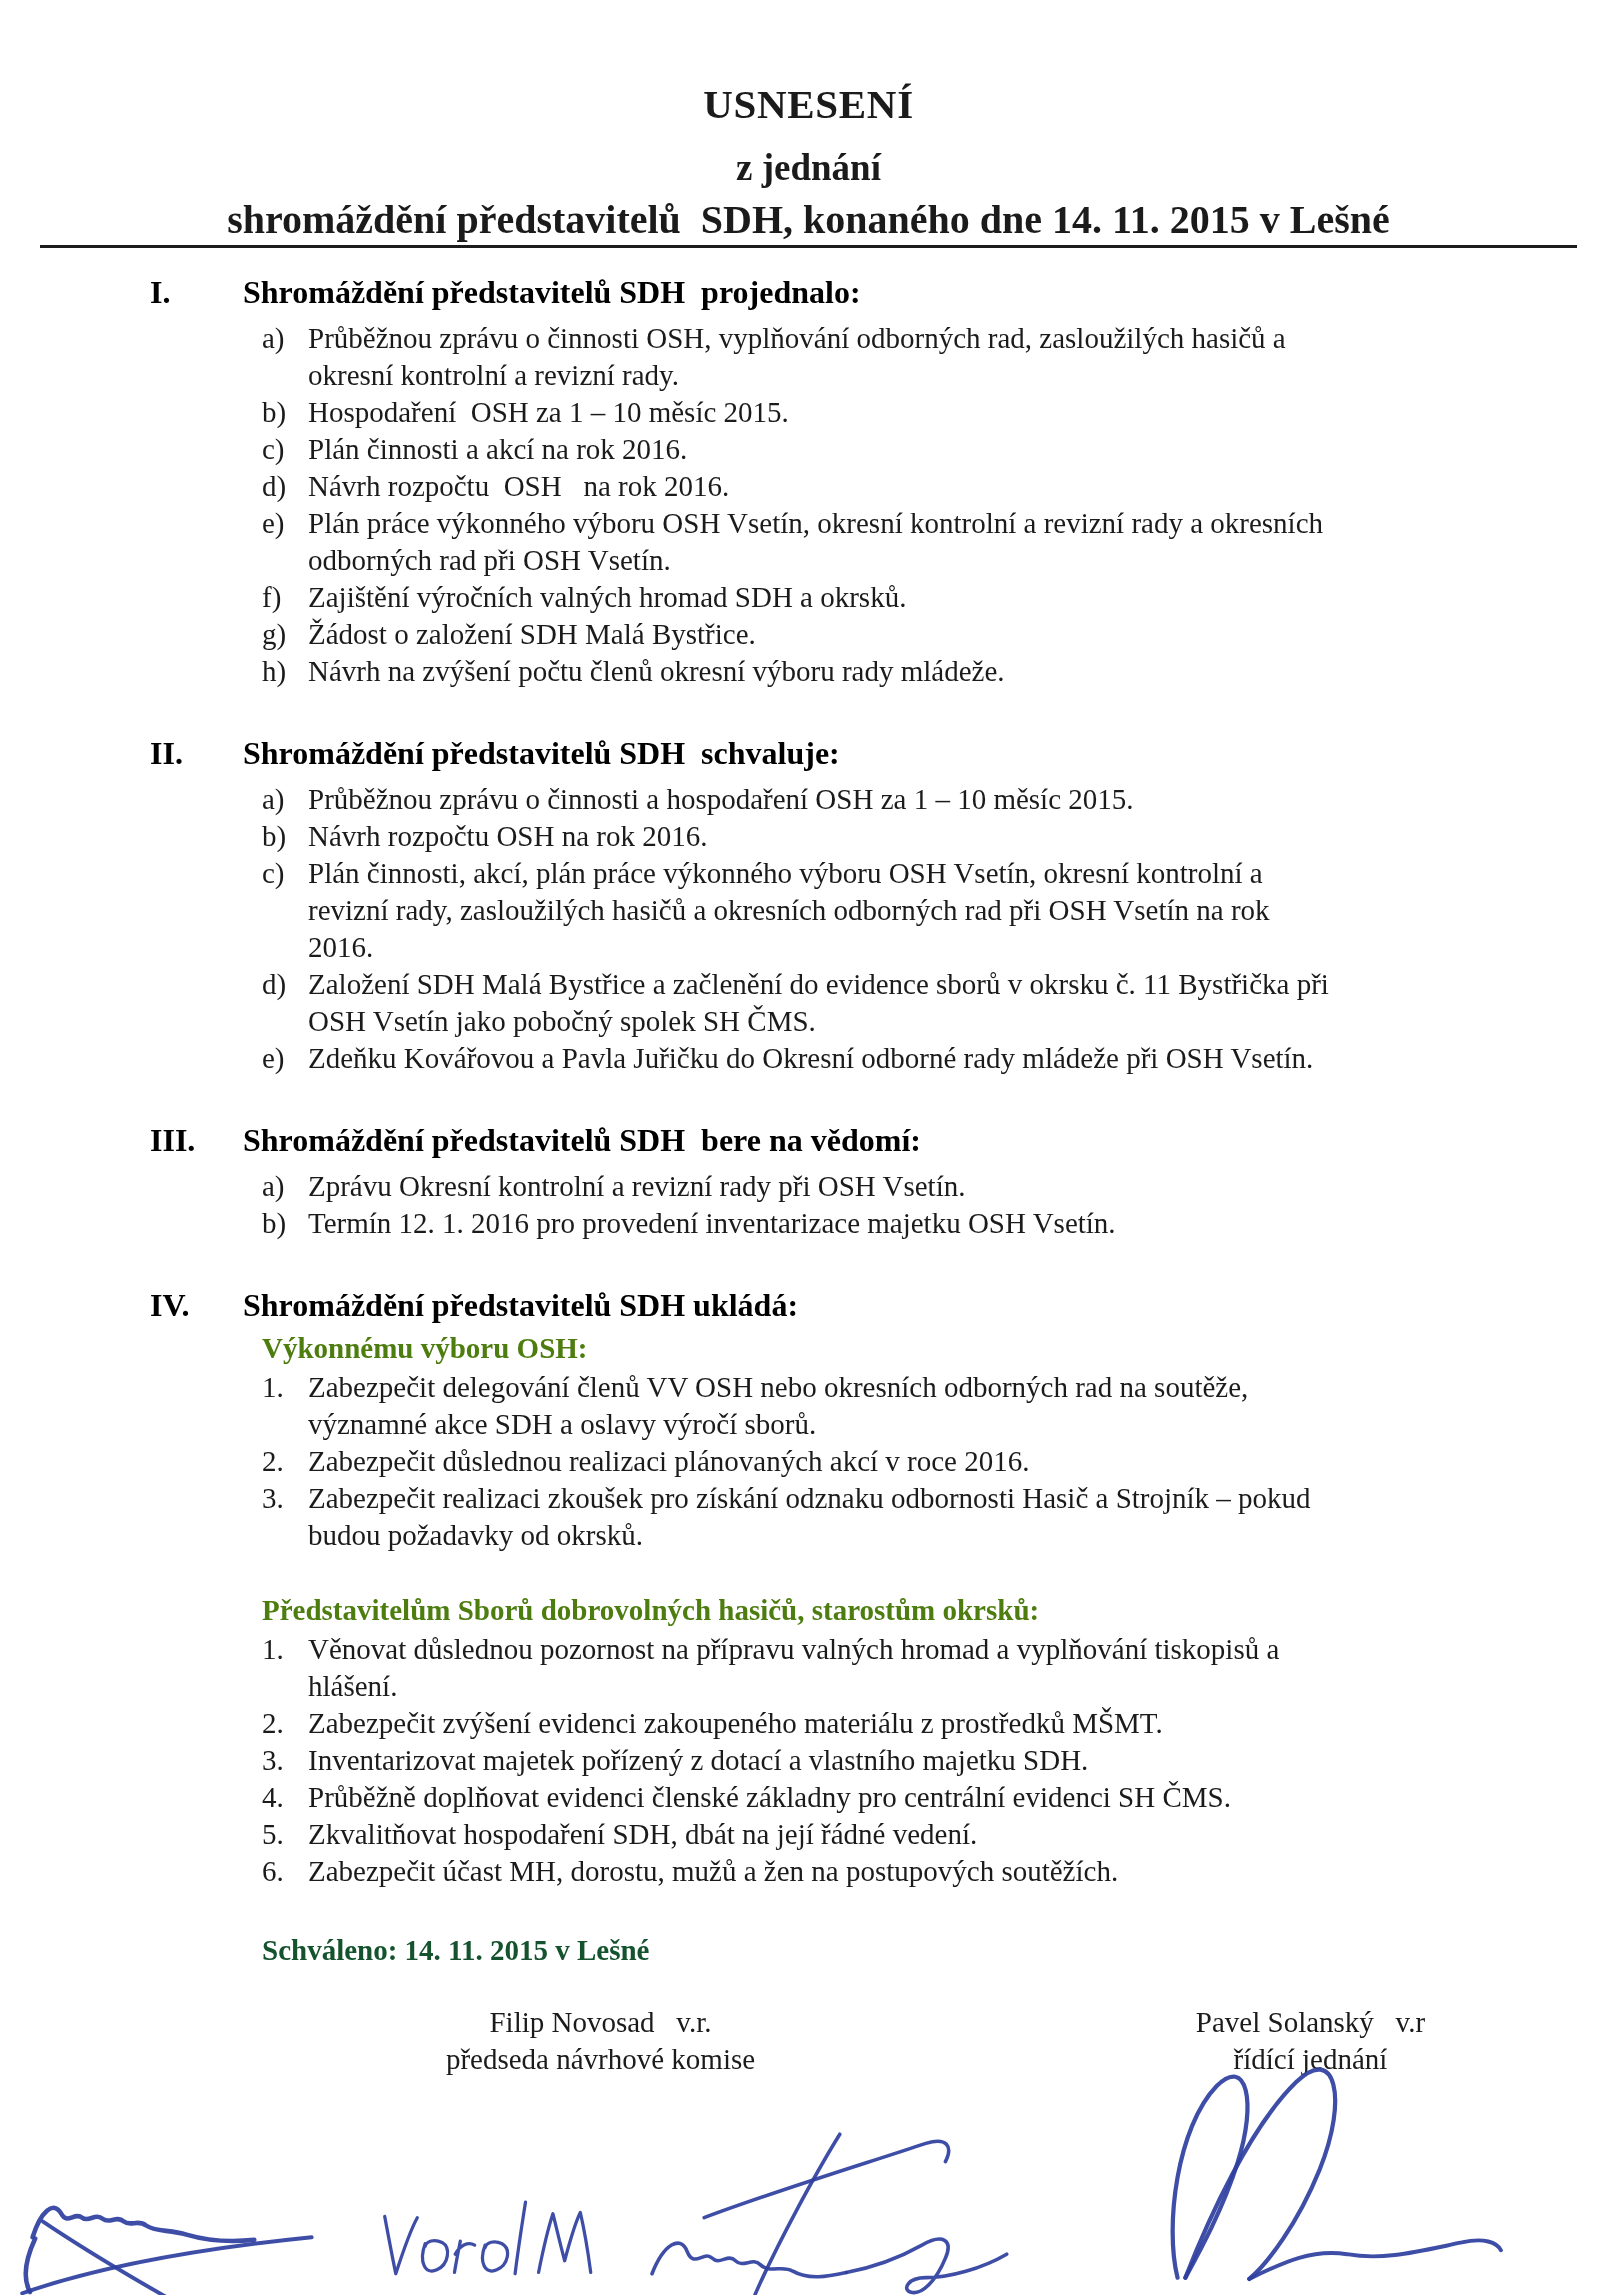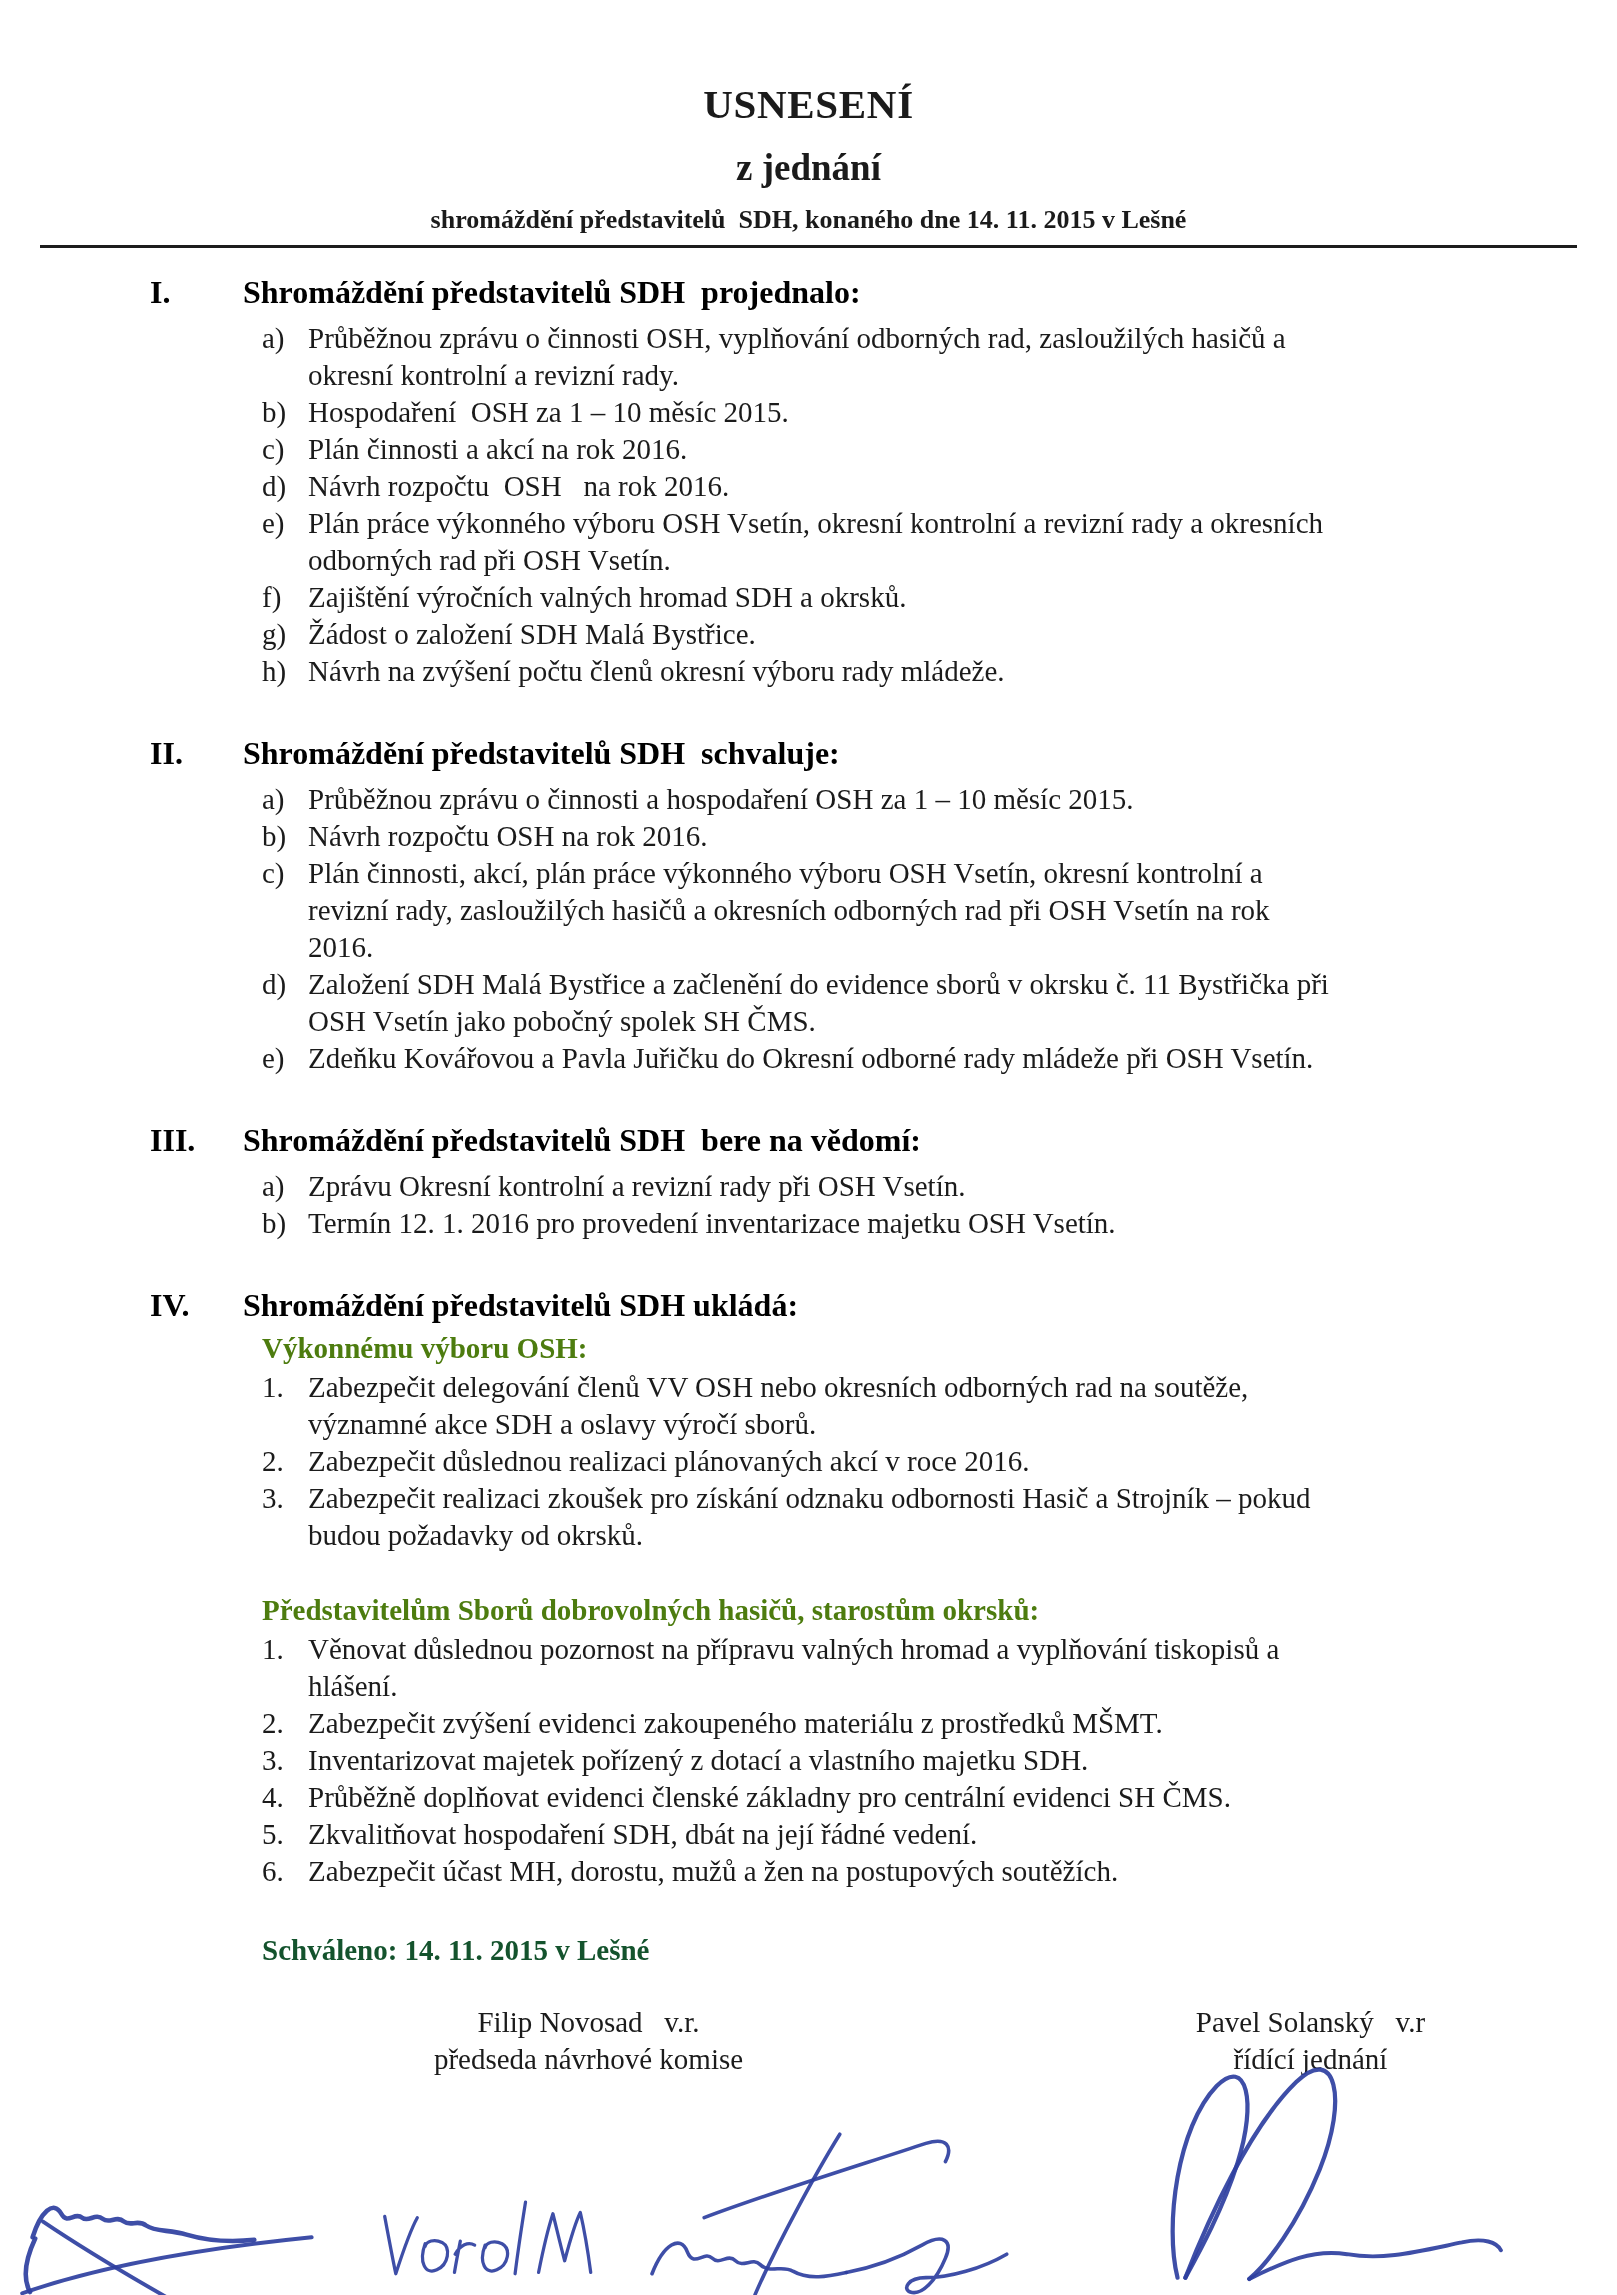--- a/index.html
+++ b/index.html
@@ -15,21 +15,21 @@
   
   .doc-header {
     margin:0 40px;
     padding-top:84px;
     padding-bottom:10.4px;
     border-bottom:3.9px solid #1c1c1c;
     text-align:center;
   }
   .title1 { font-size:41px; font-weight:bold; line-height:41px; letter-spacing:0.7px; white-space:pre; }
   .title2 { font-size:37px; font-weight:bold; line-height:37px; margin-top:23.5px; white-space:pre; }
-  .title3 { font-size:26px; font-weight:bold; line-height:30px; margin-top:19.6px; white-space:pre; }
+  .title3 { font-size:40px; font-weight:bold; line-height:30px; margin-top:19.6px; white-space:pre; }
 
   
   .content { padding:0 78px 0 150px; }
   .sec { margin-top:44px; }
   .sec:first-child { margin-top:25px; }
   .sec-head { display:flex; align-items:baseline; font-weight:bold; font-size:32px; line-height:38px; color:#000; }
   .roman { width:93px; flex:none; }
   .sec-heading { white-space:pre; }
   .sec-items { margin-left:112px; margin-top:9px; }
   .item { display:flex; font-size:29px; line-height:37px; }
@@ -39,21 +39,21 @@
   .subhead.gap { margin-top:38px; }
   .sub-items { margin-left:112px; margin-top:2px; }
 
   .approval { margin-left:112px; margin-top:42px; font-weight:bold; font-size:29px; line-height:37px; white-space:pre; color:#14532d; }
 
   
   .sig-row { position:relative; height:163px; margin-top:35px; }
   .sig-col { position:absolute; text-align:center; font-size:29px; line-height:37px; }
   .sig-col .sig-name { white-space:pre; }
   .sig-col .sig-role { white-space:pre; }
-  .sig-left  { left:184px;  width:509px; }
+  .sig-left  { left:196px;  width:509px; }
   .sig-right { left:903px; width:515px; }
 
   
   .ink-layer { position:absolute; left:0; top:2022px; width:1617px; height:274px; pointer-events:none; }
   .ink-layer path { fill:none; stroke-linecap:round; stroke-linejoin:round; opacity:0.92; }
 </style>
 </head>
 <body>
 
 <div class="page">

